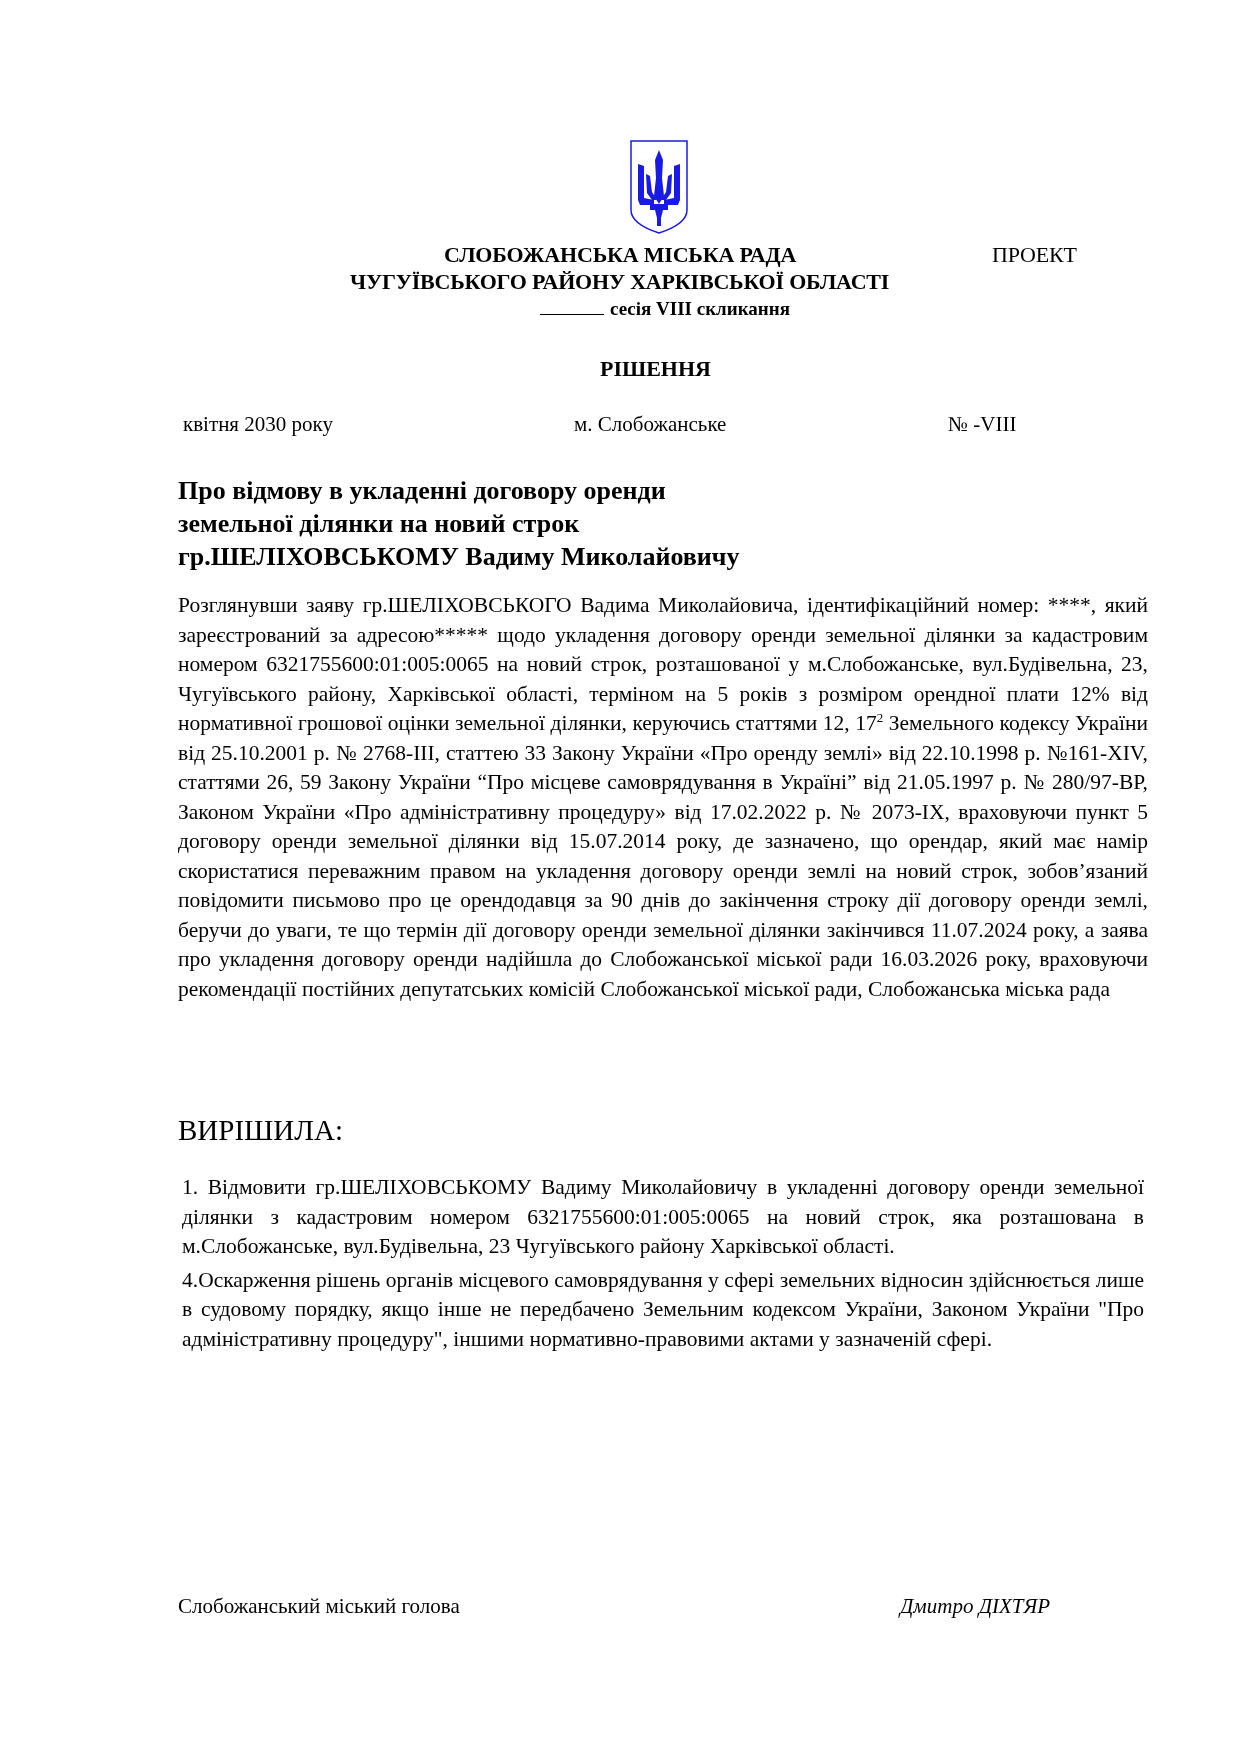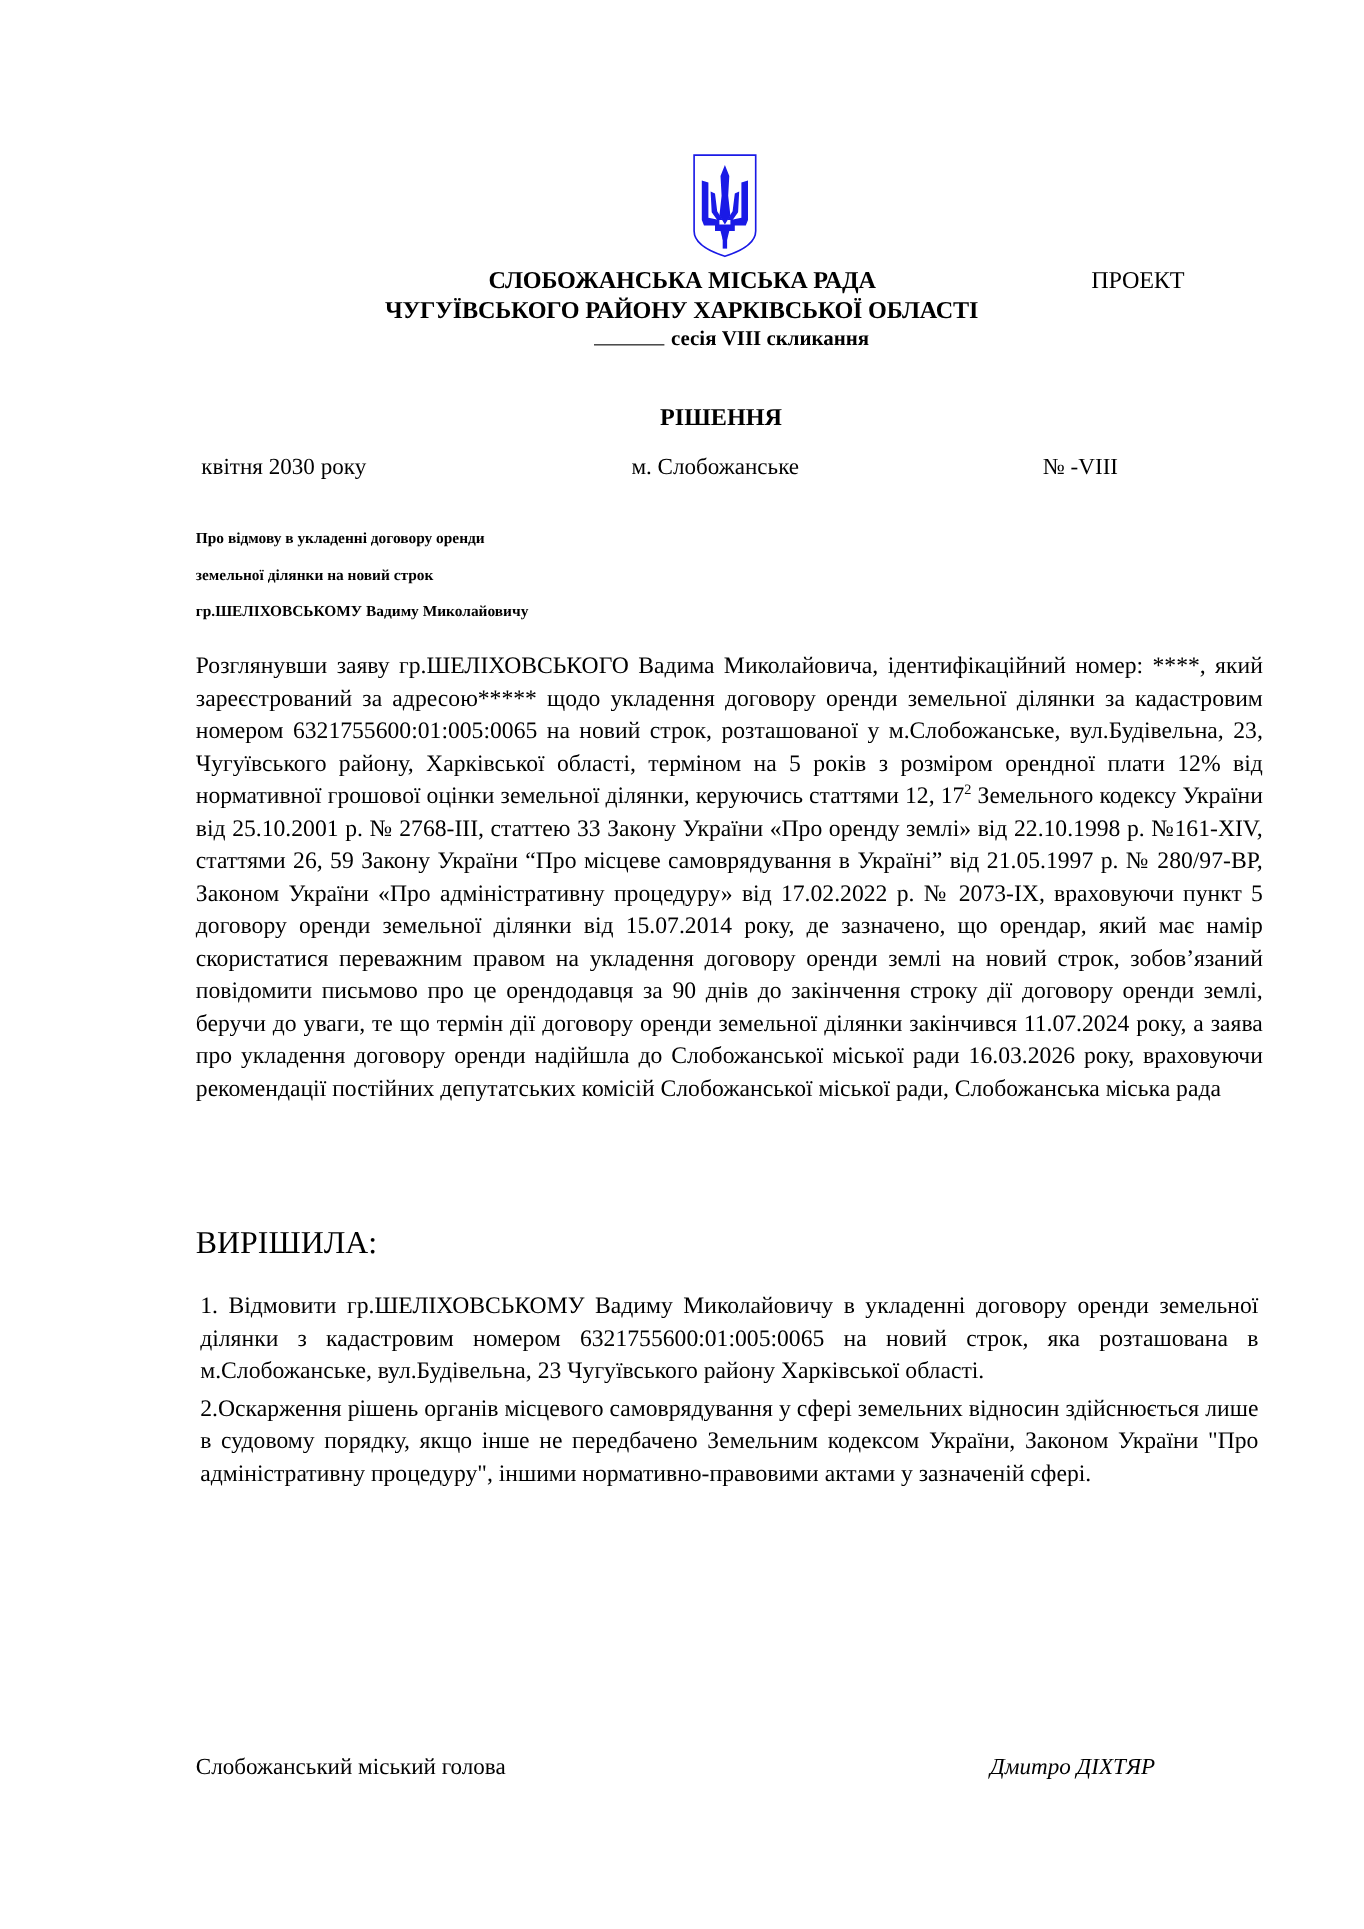--- a/index.html
+++ b/index.html
@@ -6,24 +6,24 @@
   body { width: 1240px; height: 1754px; position: relative; overflow: hidden;
          font-family: "Liberation Serif", "DejaVu Serif", serif; color: #000; }
   .page { position: absolute; left: 0; top: 16px; width: 1006px; height: 1754px; background: #fff; }
   .coat { position: absolute; left: 628px; top: 122px; width: 62px; height: 98px; }
   .hdr { position: absolute; font-weight: bold; font-size: 22px; white-space: nowrap; letter-spacing: -0.2px; }
   .h1 { left: 444px; top: 226px; }
   .proj { left: 992px; top: 226px; font-weight: normal; font-size: 22px; text-align: right; }
   .h2 { left: 350px; top: 253px; }
   .sess { position: absolute; left: 540px; top: 282px; font-size: 19px; font-weight: bold; white-space: nowrap; }
   .sess .blank { display: inline-block; width: 64px; border-bottom: 1.5px solid #000; margin-right: 6px; vertical-align: baseline; height: 14px; }
-  .title { position: absolute; left: 600px; top: 340px; font-weight: bold; font-size: 22px; margin-top: 10px; }
+  .title { position: absolute; left: 600px; top: 340px; font-weight: bold; font-size: 22px; }
   .dateline { position: absolute; top: 396px; font-size: 21px; white-space: nowrap; }
   .d1 { left: 183px; } .d2 { left: 574px; } .d3 { left: 948px; }
-  .subject { position: absolute; left: 178px; top: 458px; font-weight: bold; font-size: 14px; line-height: 33px; }
+  .subject { position: absolute; left: 178px; top: 458px; font-weight: bold; font-size: 26px; line-height: 33px; }
   .subject div { white-space: nowrap; }
   .body { position: absolute; left: 178px; width: 970px; font-size: 21.5px; line-height: 29.5px; text-align: justify; }
   .para1 { top: 575px; }
   .para1 sup { font-size: 13px; line-height: 0; }
   .decided { position: absolute; left: 178px; top: 1098px; font-size: 29px; text-align: right; }
   .items { top: 1153px; }
   .items p { margin: 4px; }
   .sig { position: absolute; top: 1578px; font-size: 21px; white-space: nowrap; }
   .s1 { left: 178px; } .s2 { left: 900px; font-style: italic; }
 </style>
@@ -63,18 +63,18 @@
     <div>земельної ділянки на новий строк</div>
     <div>гр.ШЕЛІХОВСЬКОМУ Вадиму Миколайовичу</div>
   </div>
 
   <div class="body para1"><span>Розглянувши заяву гр.ШЕЛІХОВСЬКОГО Вадима Миколайовича, ідентифікаційний номер: ****, який зареєстрований за адресою***** щодо укладення договору оренди земельної ділянки за кадастровим номером 6321755600:01:005:0065 на новий строк, розташованої у м.Слобожанське, вул.Будівельна, 23, Чугуївського району, Харківської області, терміном на 5 років з розміром орендної плати 12% від нормативної грошової оцінки земельної ділянки, керуючись статтями 12, 17</span><sup>2</sup><span> Земельного  кодексу  України від 25.10.2001 р. № 2768-ІІІ, статтею 33 Закону України «Про оренду землі» від 22.10.1998 р. №161-XIV, статтями 26, 59  Закону  України “Про  місцеве  самоврядування в Україні” від 21.05.1997 р. № 280/97-ВР, Законом України «Про адміністративну процедуру» від 17.02.2022 р. № 2073-ІХ, враховуючи пункт 5 договору оренди земельної ділянки від 15.07.2014 року, де зазначено, що орендар, який має намір скористатися переважним правом на укладення договору оренди землі на новий строк, зобов’язаний повідомити письмово про це орендодавця за 90 днів до закінчення строку дії договору оренди землі, беручи до уваги, те що термін дії договору оренди земельної ділянки закінчився 11.07.2024 року, а заява про укладення договору оренди надійшла до Слобожанської міської ради 16.03.2026 року, враховуючи рекомендації постійних депутатських комісій Слобожанської міської ради, Слобожанська міська  рада</span></div>
 
   <div class="decided">ВИРІШИЛА:</div>
 
   <div class="body items">
     <p>1. Відмовити гр.ШЕЛІХОВСЬКОМУ Вадиму Миколайовичу в укладенні договору оренди земельної ділянки з кадастровим номером 6321755600:01:005:0065 на новий строк, яка розташована в м.Слобожанське, вул.Будівельна, 23 Чугуївського району Харківської області.</p>
-    <p>2.Оскарження рішень органів місцевого самоврядування  у сфері земельних відносин здійснюється лише в судовому порядку, якщо інше не передбачено Земельним кодексом України, Законом  України "Про  адміністративну  процедуру",  іншими  нормативно-правовими актами у зазначеній сфері.</p>
+    <p>4.Оскарження рішень органів місцевого самоврядування  у сфері земельних відносин здійснюється лише в судовому порядку, якщо інше не передбачено Земельним кодексом України, Законом  України "Про  адміністративну  процедуру",  іншими  нормативно-правовими актами у зазначеній сфері.</p>
   </div>
 
   <div class="sig s1">Слобожанський міський голова</div>
   <div class="sig s2">Дмитро  ДІХТЯР</div>
 </div>
 
 </body></html>

